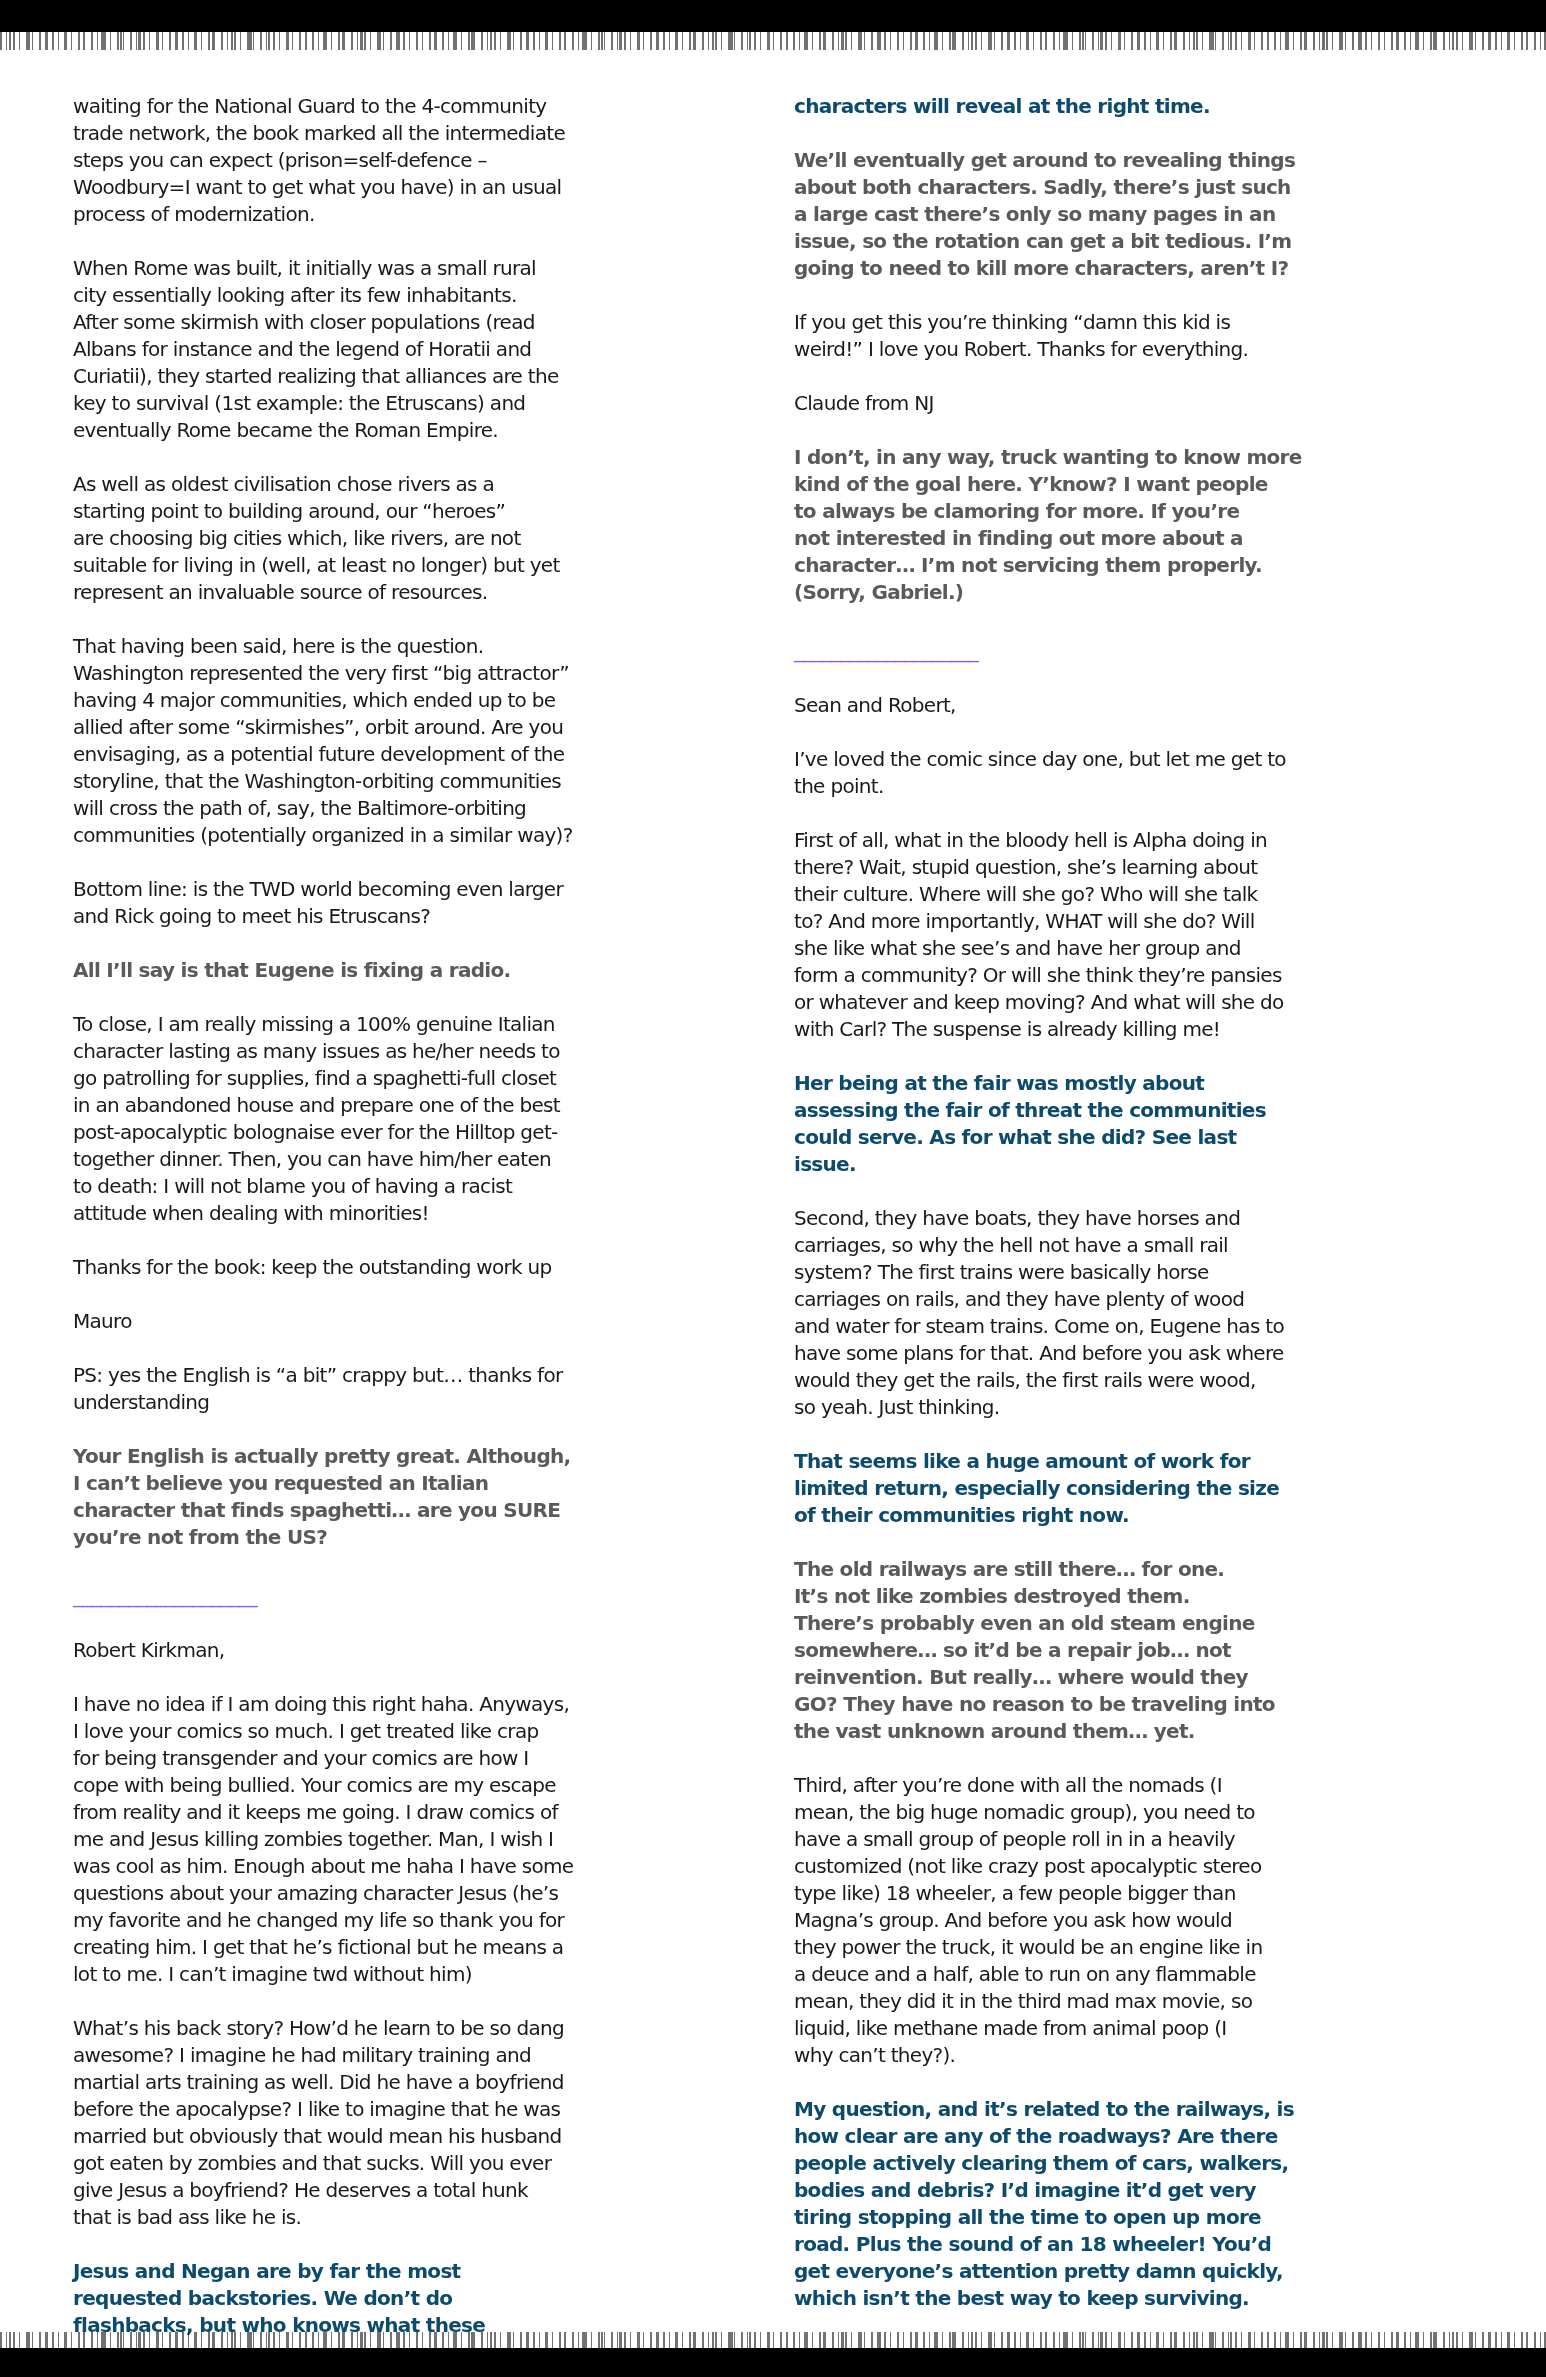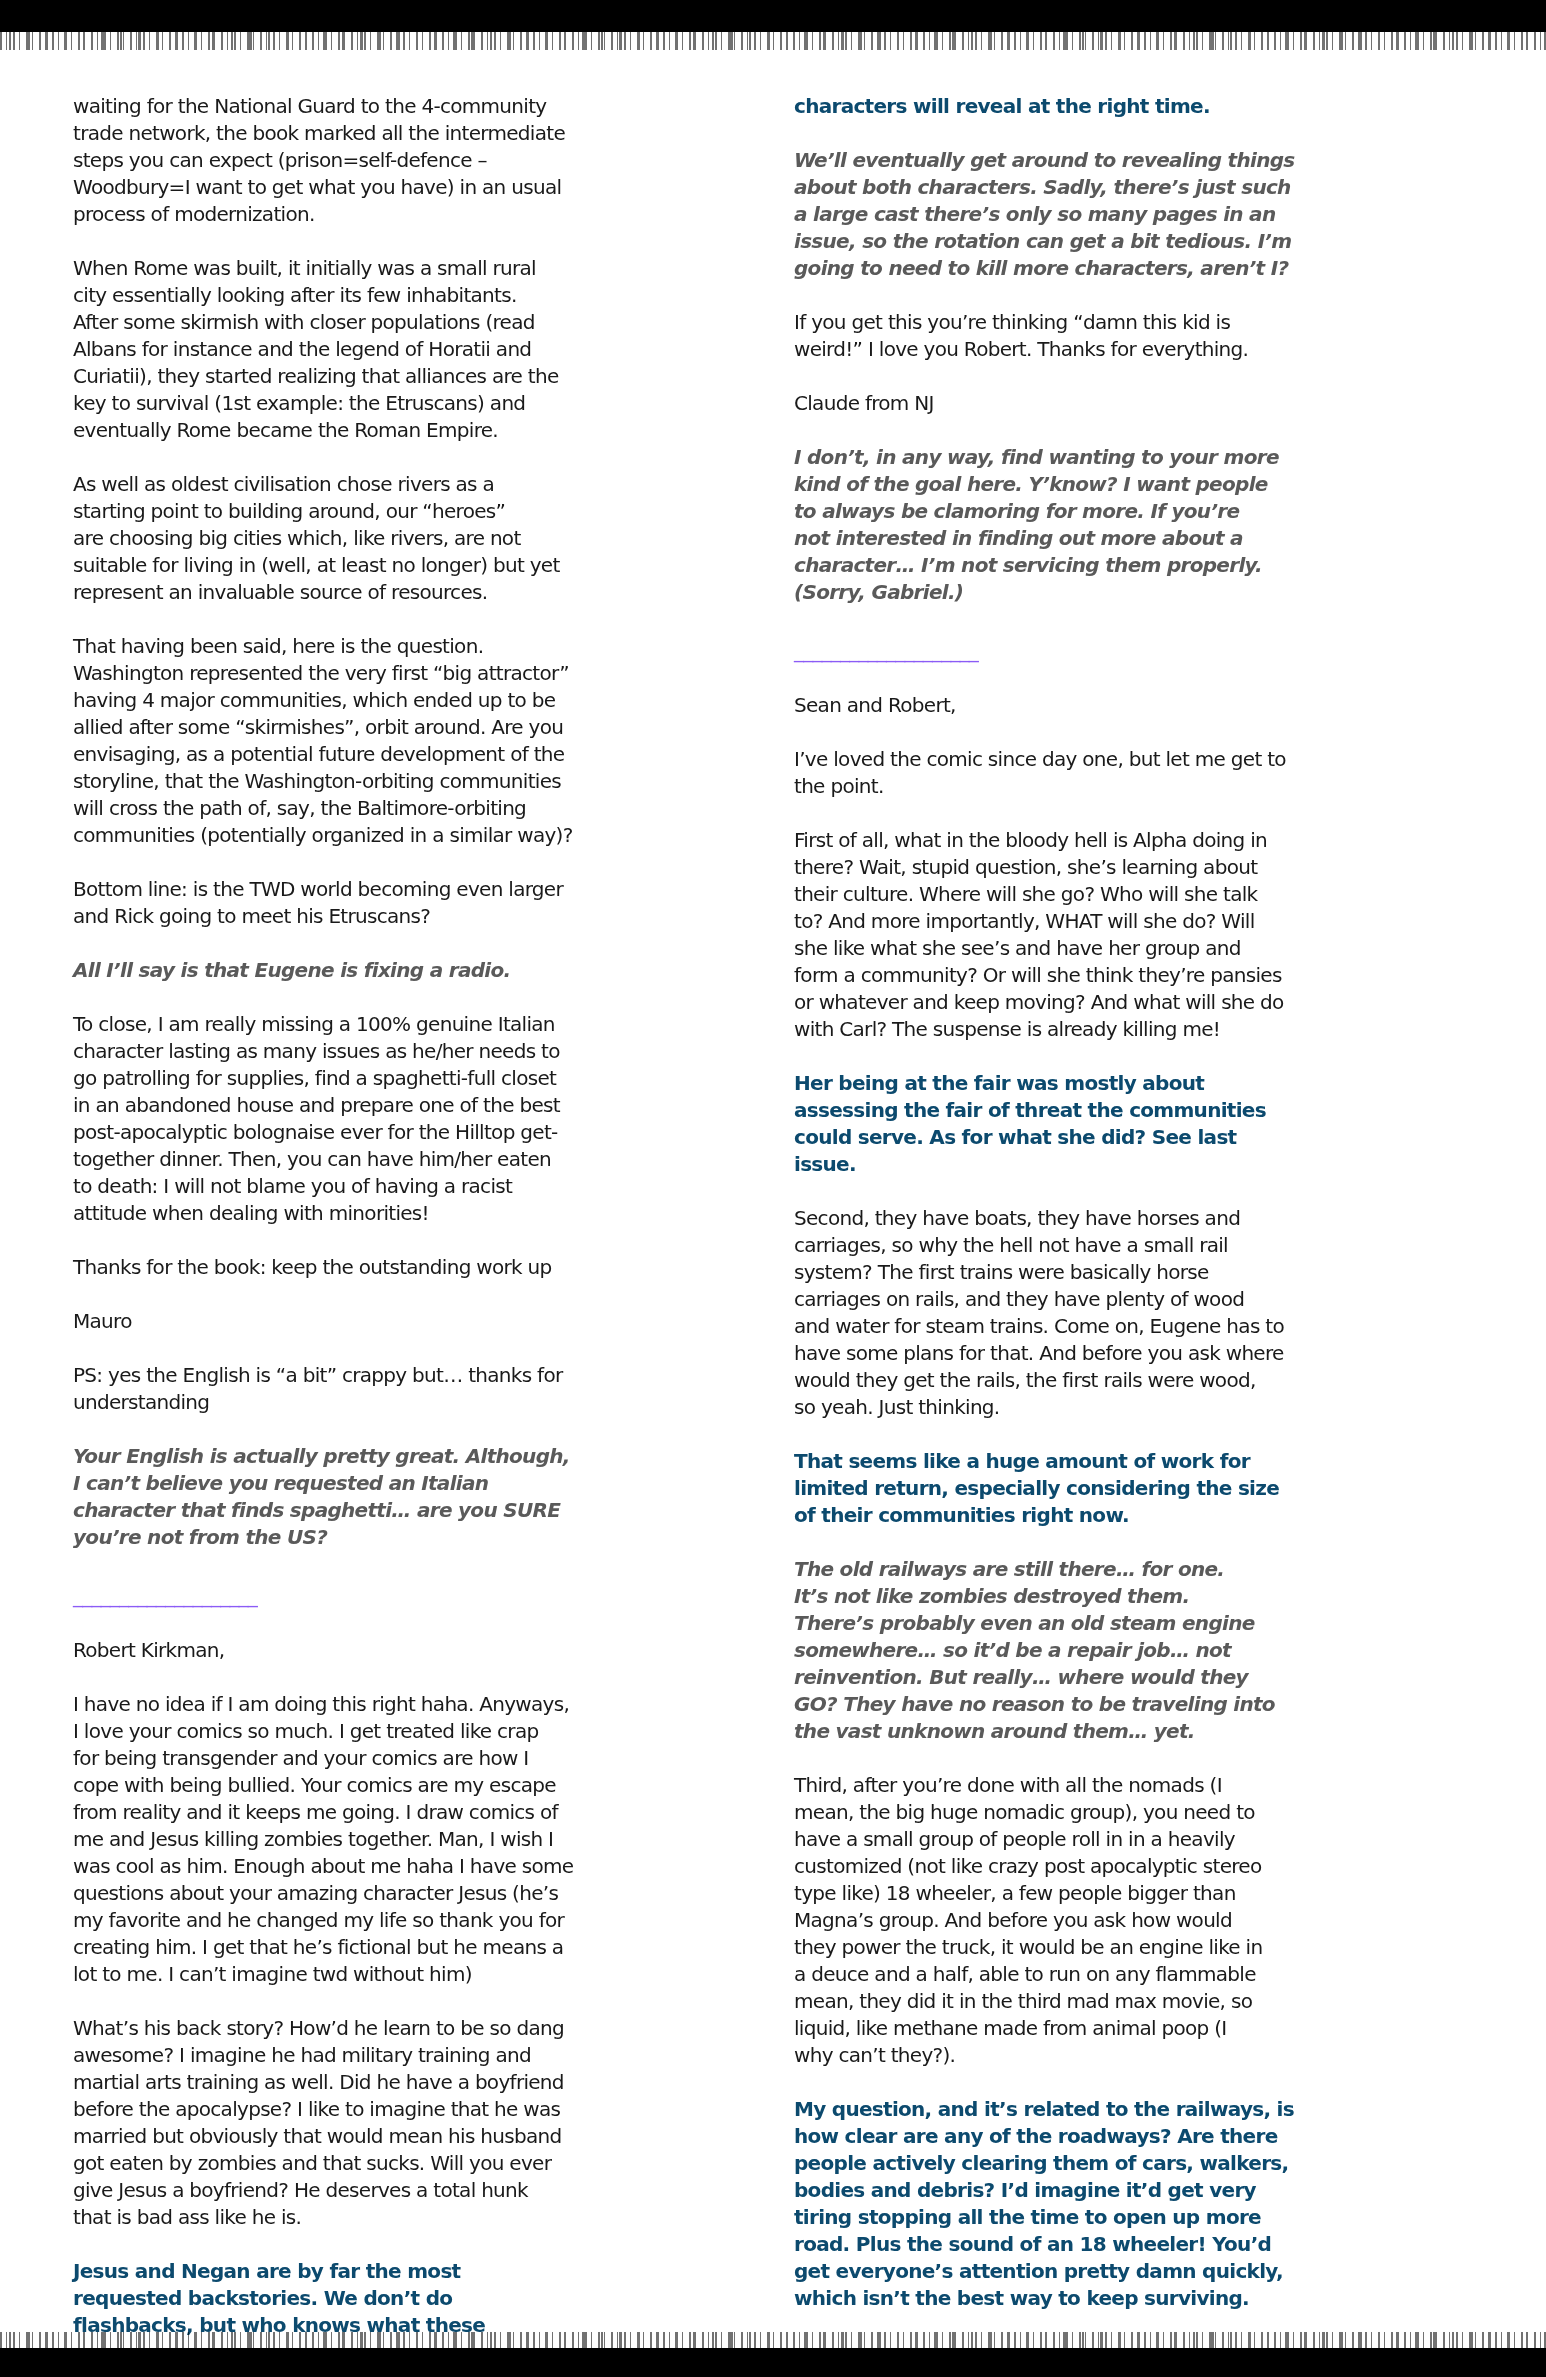--- a/index.html
+++ b/index.html
@@ -19,21 +19,21 @@
   .col {
     position: absolute; top: 93px; width: 693px;
     font-family: "DejaVu Sans", sans-serif; font-size: 20px; line-height: 27px;
     color: #1a1a1a; letter-spacing: -0.7px;
   }
   .col.left { left: 73px; }
   .col.right { left: 794px; }
   .para { margin: 0 0 27px 0; }
   .para.tight { margin-bottom: 0; }
   .line { display: block; white-space: nowrap; }
-  .reply { font-weight: bold; font-style: italic; color: #5a5a5a; }
+  .reply { font-weight: bold; color: #5a5a5a; }
   .answer { font-weight: bold; color: #0c4a6e; }
   .sep { color: #8b5cf6; letter-spacing: -0.8px; margin-top: 32px; }
 </style>
 </head>
 <body>
 
 <div class="border-top"></div>
 
 <div class="col left">
     <div class="para ">
@@ -149,21 +149,21 @@
       <span class="line">going to need to kill more characters, aren’t I?</span>
     </div>
     <div class="para ">
       <span class="line">If you get this you’re thinking “damn this kid is</span>
       <span class="line">weird!” I love you Robert. Thanks for everything.</span>
     </div>
     <div class="para ">
       <span class="line">Claude from NJ</span>
     </div>
     <div class="para reply tight">
-      <span class="line">I don’t, in any way, find wanting to your more</span>
+      <span class="line">I don’t, in any way, truck wanting to know more</span>
       <span class="line">kind of the goal here.  Y’know?  I want people</span>
       <span class="line">to always be clamoring for more.  If you’re</span>
       <span class="line">not interested in finding out more about a</span>
       <span class="line">character… I’m not servicing them properly.</span>
       <span class="line">(Sorry, Gabriel.)</span>
     </div>
     <div class="para sep">
       <span class="line">____________________</span>
     </div>
     <div class="para ">

